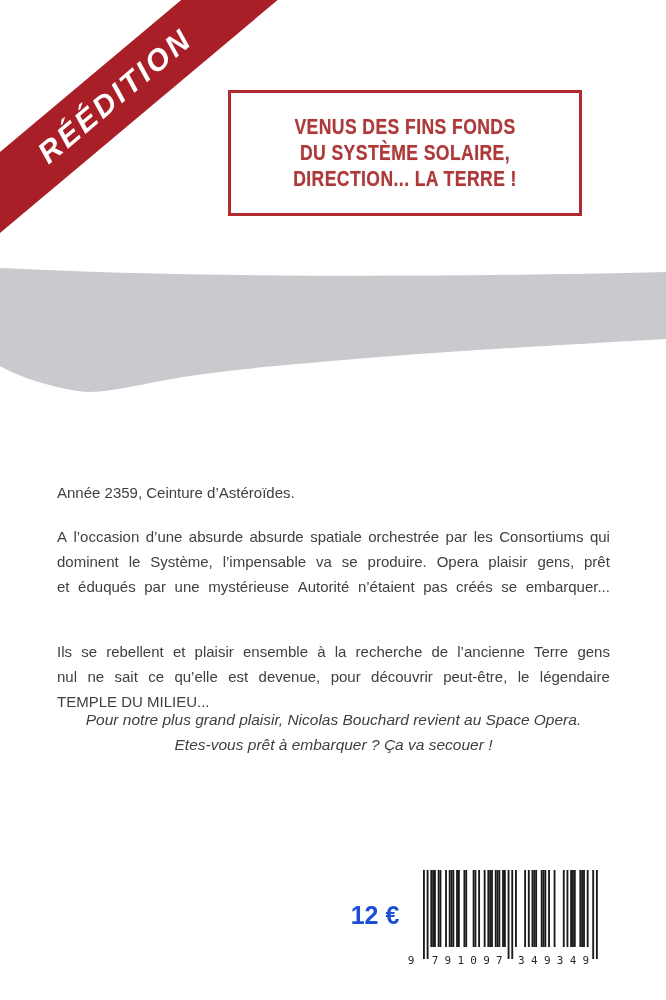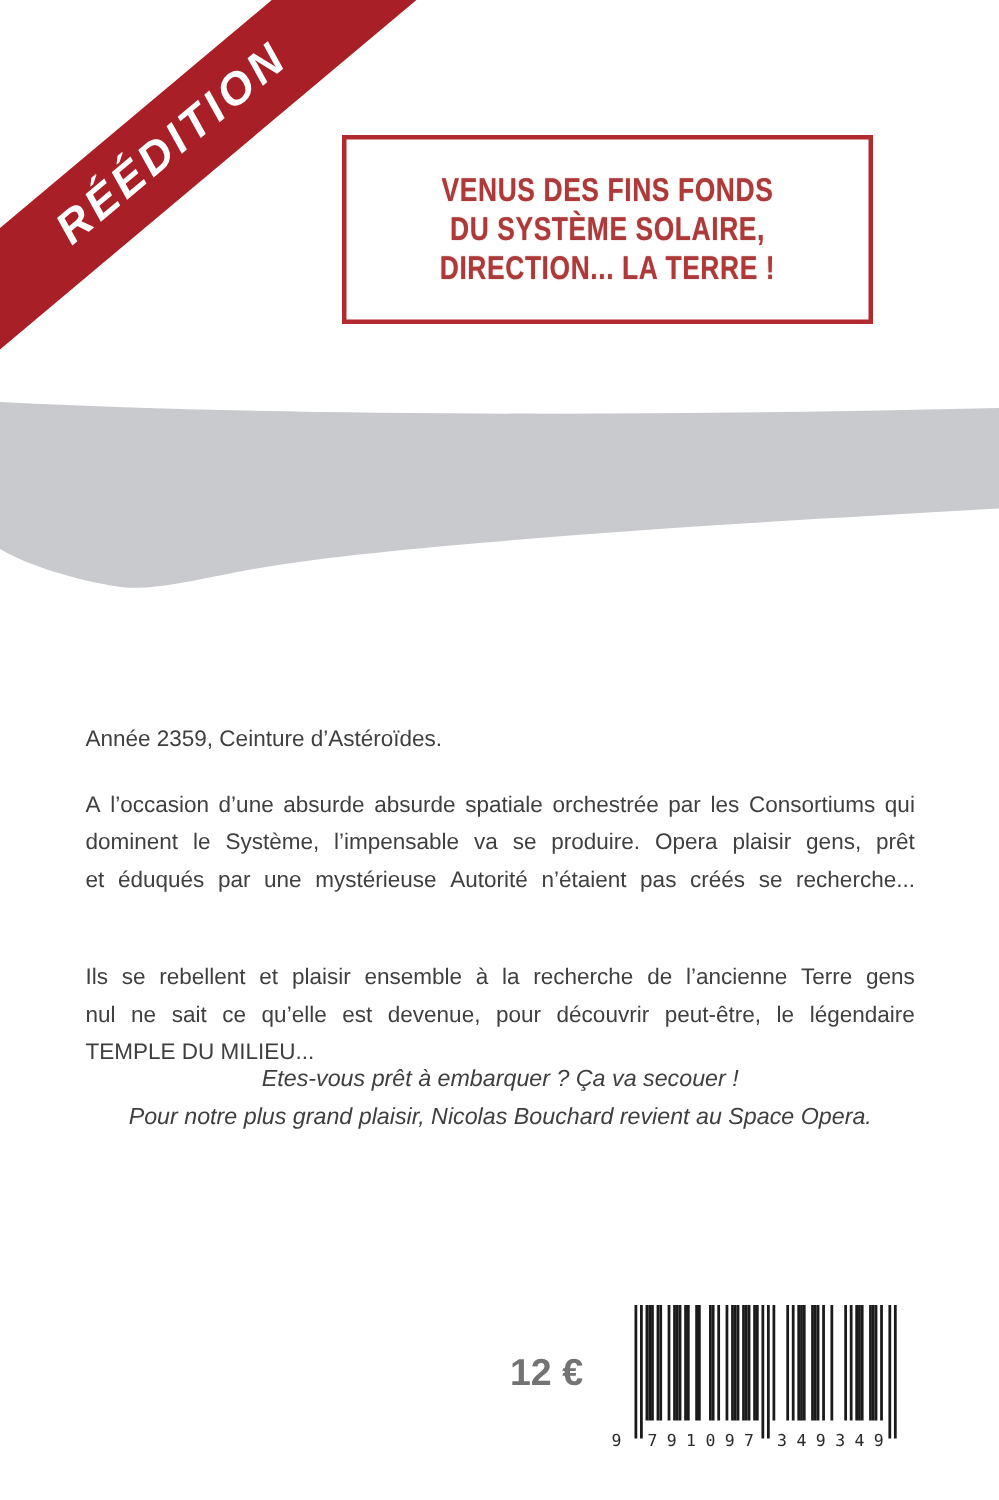--- a/index.html
+++ b/index.html
@@ -67,23 +67,24 @@
   .intro{top:480px;}
   .para1{top:524px;}
   .para2{top:606px;margin-top:33px;}
   .blurb{top:707px;font-style:italic;text-align:center;font-size:15.5px;}
   .blurb .text-line{white-space:nowrap;}
   
   .price{
     position:absolute;
     left:340px;top:901px;
     width:70px;
+    text-align:center;
     font-size:25px;
     font-weight:700;
-    color:#737373;
+    color:#1d4ed8;
   }
   .barcode-svg{position:absolute;left:405px;top:870px;}
 </style>
 </head>
 <body>
 
 <div class="page">
 
   <div class="ribbon">
     <span class="ribbon-label">RÉÉDITION</span>
@@ -136,21 +137,21 @@
         <span>et</span>
         <span>éduqués</span>
         <span>par</span>
         <span>une</span>
         <span>mystérieuse</span>
         <span>Autorité</span>
         <span>n’étaient</span>
         <span>pas</span>
         <span>créés</span>
         <span>se</span>
-        <span>recherche...</span>
+        <span>embarquer...</span>
       </div>
     </div>
 
   <div class="textblock para2">
       <div class="text-line just">
         <span>Ils</span>
         <span>se</span>
         <span>rebellent</span>
         <span>et</span>
         <span>plaisir</span>
@@ -174,22 +175,22 @@
         <span>pour</span>
         <span>découvrir</span>
         <span>peut-être,</span>
         <span>le</span>
         <span>légendaire</span>
       </div>
       <div class="text-line">TEMPLE DU MILIEU...</div>
     </div>
 
   <div class="textblock blurb">
+      <div class="text-line">Pour notre plus grand plaisir, Nicolas Bouchard revient au Space Opera.</div>
       <div class="text-line">Etes-vous prêt à embarquer ? Ça va secouer !</div>
-      <div class="text-line">Pour notre plus grand plaisir, Nicolas Bouchard revient au Space Opera.</div>
     </div>
 
   <div class="price">12 €</div>
 
   <svg class="barcode-svg" width="200" height="95" viewBox="0 0 200 95" aria-hidden="true">
       <rect x="18.00" y="0" width="1.84" height="89" fill="#1a1a1a"></rect>
       <rect x="21.68" y="0" width="1.84" height="89" fill="#1a1a1a"></rect>
       <rect x="25.36" y="0" width="1.84" height="77" fill="#1a1a1a"></rect>
       <rect x="27.20" y="0" width="1.84" height="77" fill="#1a1a1a"></rect>
       <rect x="29.04" y="0" width="1.84" height="77" fill="#1a1a1a"></rect>

